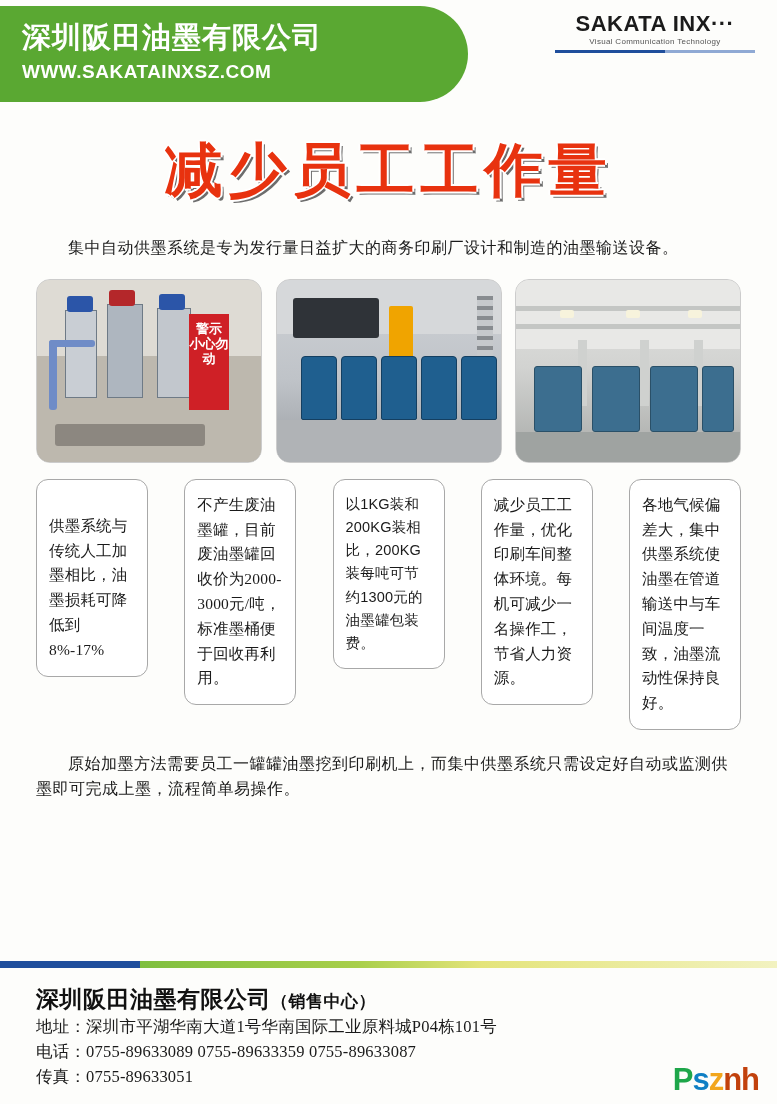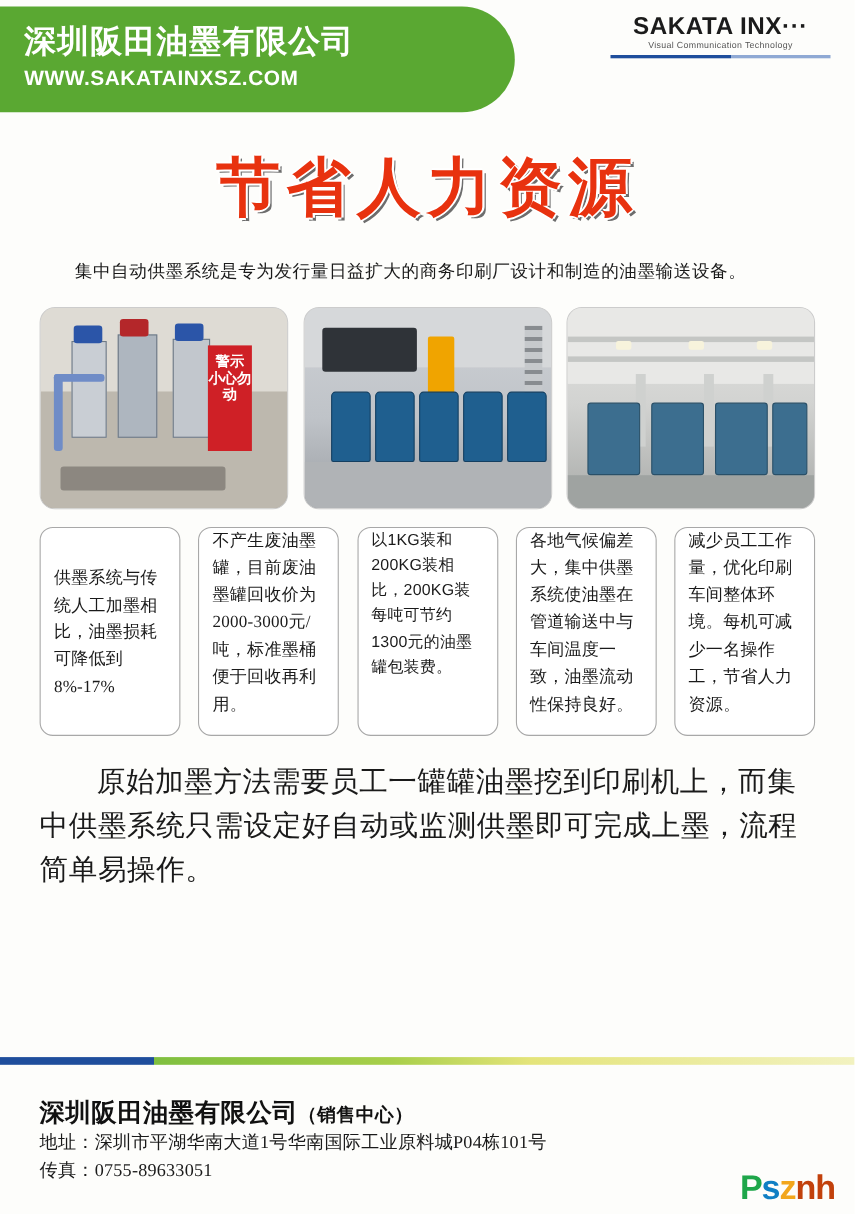--- a/index.html
+++ b/index.html
@@ -172,61 +172,61 @@
   .ph3 .col { position:absolute; top:60px; width:9px; height:66px; background:#cfd1cf; }
   .ph3 .c1 { left:62px; } .ph3 .c2 { left:124px; } .ph3 .c3 { left:178px; }
   
   .features {
     margin: 16px 36px 0 36px;
     display: flex;
     justify-content: space-between;
     align-items: flex-start;
   }
   .feature {
-    width: 128px;
+    width: 112px;
     min-height: 190px;
     border: 1px solid #a8a8a8;
     border-radius: 12px;
     background: #ffffff;
-    padding: 0 12px;
+    padding: 13px 12px;
     box-sizing: border-box;
     font-family: "Liberation Serif", serif;
     font-size: 15.5px;
     line-height: 1.6;
     color: #1a1a1a;
     letter-spacing: 0.2px;
   }
   .feature.f1 { padding-top: 34px; }
   .feature.f3 { font-family: "Liberation Sans", sans-serif; font-size: 14.5px; }
   
   .closing {
     margin: 22px 34px 0 36px;
     font-family: "Liberation Serif", serif;
-    font-size: 26px;
+    font-size: 16px;
     line-height: 1.55;
     color: #1a1a1a;
     text-indent: 2em;
     letter-spacing: 0.5px;
   }
   
   .footer-rule {
     position: absolute;
     left: 0;
     bottom: 136px;
     width: 100%;
     height: 7px;
     background: linear-gradient(to right, #1f4e9c 0%, #1f4e9c 18%, #7fbf3f 18%, #a8cf4a 46%, #e4e47a 62%, #f2f2c0 100%);
   }
   .footer {
     position: absolute;
     left: 0;
     bottom: 0;
     width: 100%;
     height: 136px;
-    padding: 28px 36px 0 36px;
+    padding: 16px 36px 0 36px;
     box-sizing: border-box;
   }
   .footer .company {
     font-family: "Liberation Sans", sans-serif;
     font-size: 23px;
     font-weight: bold;
     color: #111111;
     letter-spacing: 0.5px;
   }
   .footer .company .dept {
@@ -264,21 +264,21 @@
       <div class="cn-name">深圳阪田油墨有限公司</div>
       <div class="url">WWW.SAKATAINXSZ.COM</div>
     </div>
     <div class="brand">
       <div class="brand-name">SAKATA INX···</div>
       <div class="brand-tag">Visual Communication Technology</div>
       <div class="brand-rule"></div>
     </div>
   </div>
 
-  <div class="main-title">节省人力资源</div>
+  <div class="main-title">减少员工工作量</div>
 
   <div class="intro">集中自动供墨系统是专为发行量日益扩大的商务印刷厂设计和制造的油墨输送设备。</div>
 
   <div class="photos">
     <div class="photo ph1">
       <div class="wall"></div>
       <div class="floor"></div>
       <div class="base"></div>
       <div class="tank t1"></div>
       <div class="tank t2"></div>
@@ -317,31 +317,32 @@
       <div class="press pr2"></div>
       <div class="press pr3"></div>
       <div class="press pr4"></div>
     </div>
   </div>
 
   <div class="features">
     <div class="feature f1">供墨系统与传统人工加墨相比，油墨损耗可降低到8%-17%</div>
     <div class="feature f2">不产生废油墨罐，目前废油墨罐回收价为2000-3000元/吨，标准墨桶便于回收再利用。</div>
     <div class="feature f3">以1KG装和200KG装相比，200KG装每吨可节约1300元的油墨罐包装费。</div>
+    <div class="feature f4">减少员工工作量，优化印刷车间整体环境。每机可减少一名操作工，节省人力资源。</div>
     <div class="feature f5">各地气候偏差大，集中供墨系统使油墨在管道输送中与车间温度一致，油墨流动性保持良好。</div>
-    <div class="feature f4">减少员工工作量，优化印刷车间整体环境。每机可减少一名操作工，节省人力资源。</div>
   </div>
 
   <div class="closing">原始加墨方法需要员工一罐罐油墨挖到印刷机上，而集中供墨系统只需设定好自动或监测供墨即可完成上墨，流程简单易操作。</div>
 
   <div class="footer-rule"></div>
   <div class="footer">
     <div class="company">
       <span>深圳阪田油墨有限公司</span><span class="dept">（销售中心）</span>
     </div>
     <div class="line">地址：深圳市平湖华南大道1号华南国际工业原料城P04栋101号</div>
+    <div class="line">电话：0755-89633089  0755-89633359  0755-89633087</div>
     <div class="line">传真：0755-89633051</div>
     <div class="watermark">
       <span class="w1">P</span><span class="w2">s</span><span class="w3">z</span><span class="w4">nh</span>
     </div>
   </div>
 
 </div>
 
 </body></html>

